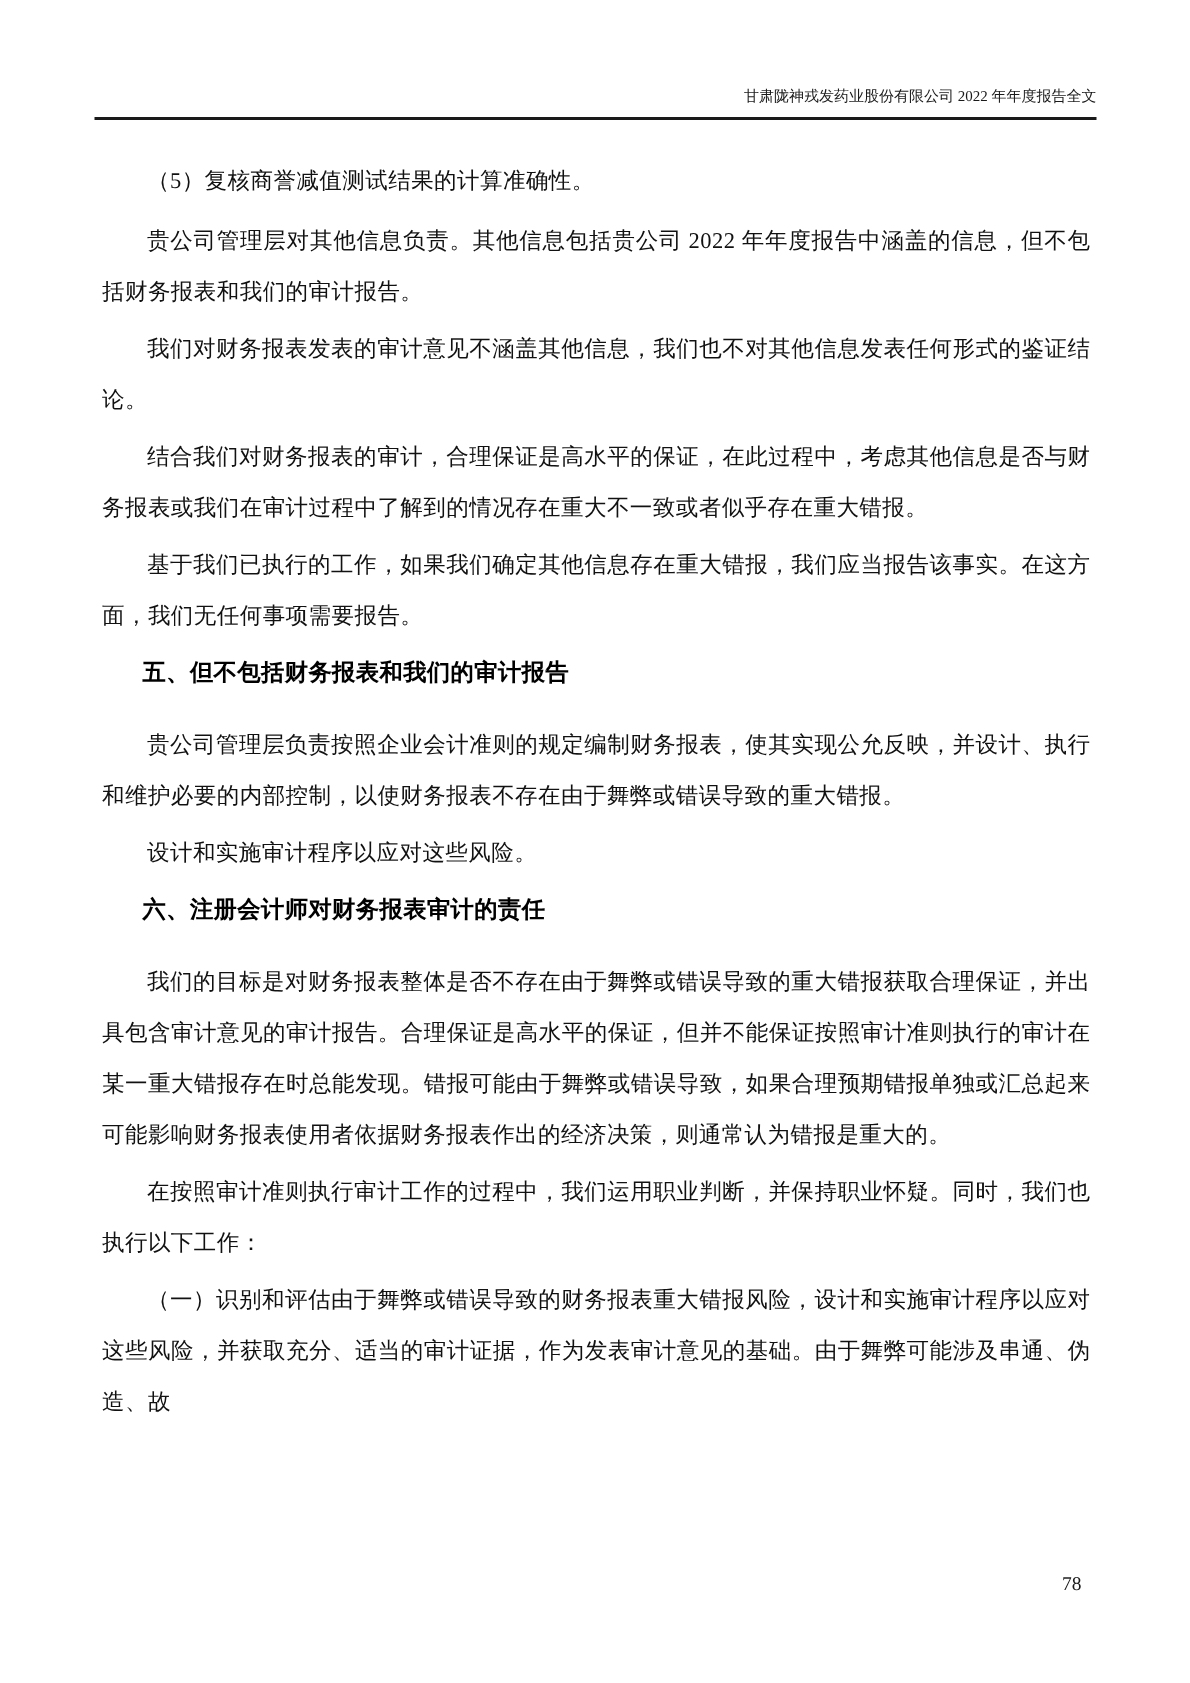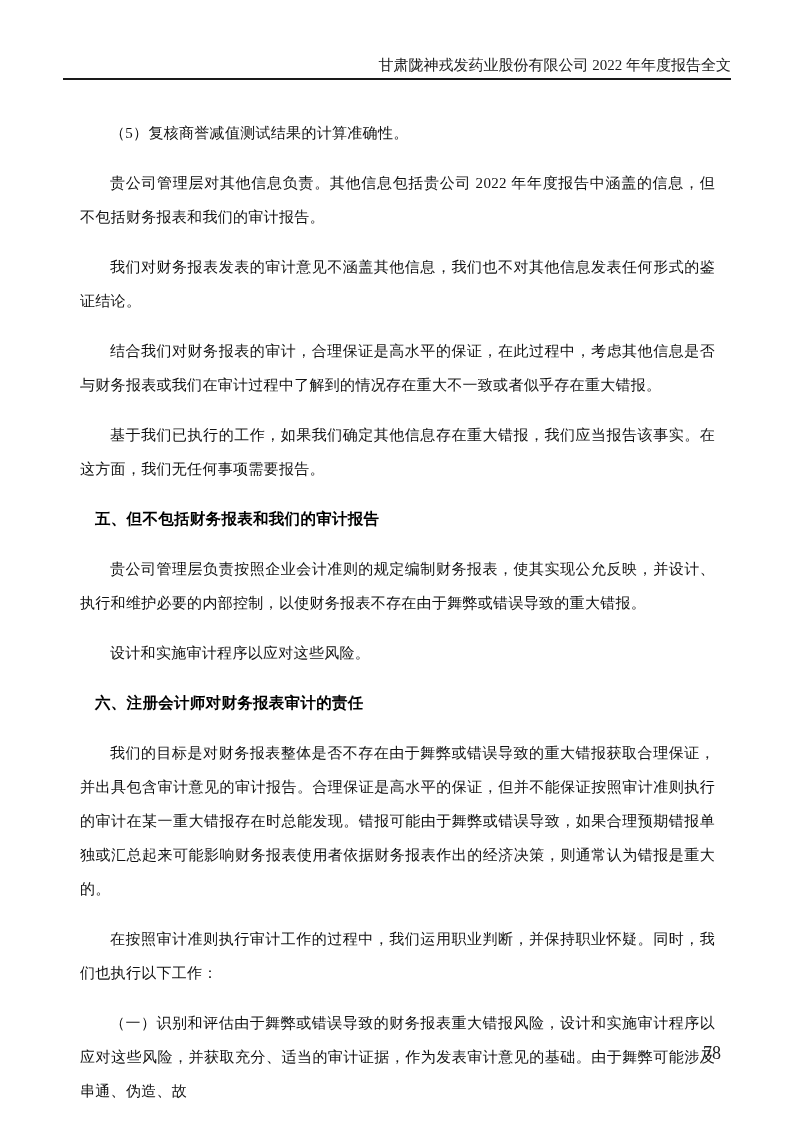--- a/index.html
+++ b/index.html
@@ -16,59 +16,59 @@
     font-family: "Liberation Serif", "DejaVu Serif", serif;
     overflow: hidden;
     box-sizing: border-box;
   }
   .header {
     position: absolute;
     top: 56px;
     left: 63px;
     right: 62px;
     text-align: right;
-    font-size: 15px;
+    font-size: 10px;
     line-height: 18px;
     color: #1a1a1a;
     border-bottom: 2px solid #1a1a1a;
     padding-bottom: 4px;
   }
   .content {
     position: absolute;
     top: 80px;
     left: 64px;
     right: 62px;
     padding-top: 20px;
     font-size: 15px;
     line-height: 34px;
     text-align: justify;
     text-justify: inter-ideograph;
     letter-spacing: 0.3px;
   }
   .content p {
-    margin: 16px;
+    margin: 4px;
     text-indent: 2em;
   }
   .content p.num {
     margin-bottom: 6px;
   }
   .content h2 {
     margin: 0 0 14px 0;
     font-size: 15.5px;
     line-height: 34px;
     font-weight: bold;
     text-indent: 2em;
     font-family: "Liberation Sans", "DejaVu Sans", sans-serif;
     color: #000000;
   }
   .footer {
     position: absolute;
     right: 72px;
     bottom: 58px;
-    font-size: 18px;
+    font-size: 13px;
     color: #1a1a1a;
   }
 </style>
 </head>
 <body>
 
 <div class="page">
 
   <div class="header">
     <span>甘肃陇神戎发药业股份有限公司 2022 年年度报告全文</span>

